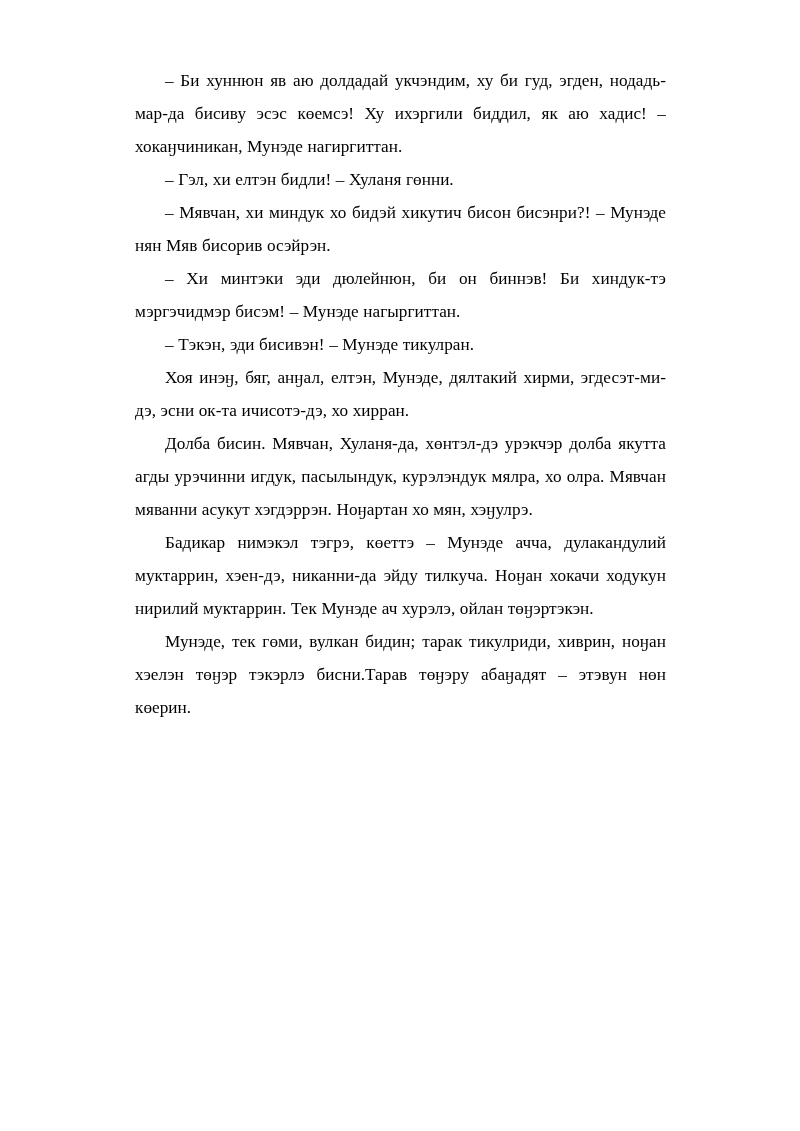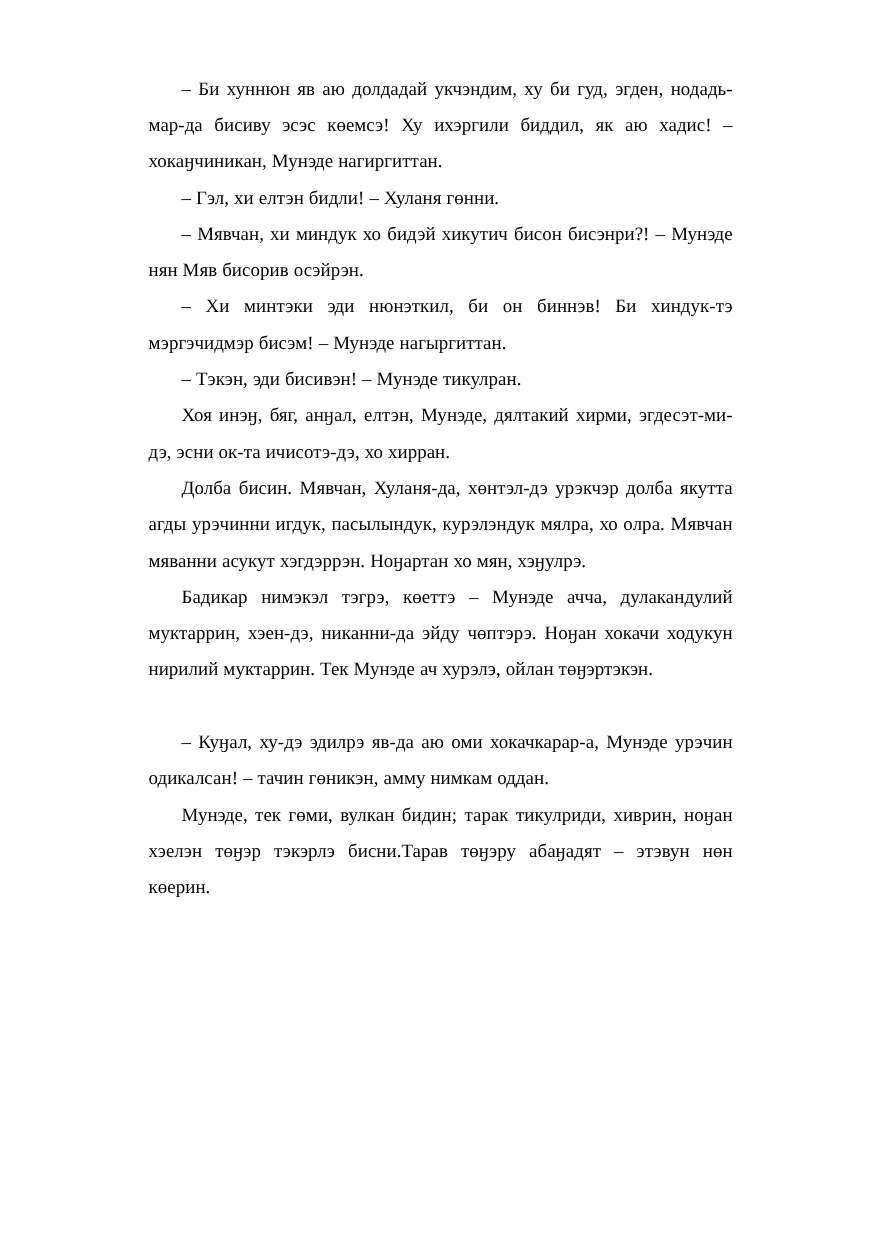--- a/index.html
+++ b/index.html
@@ -45,22 +45,21 @@
   }
 </style>
 </head>
 <body>
 
 <div class="page">
   <div class="text-block">
     <p class="para">– Би хуннюн яв аю долдадай укчэндим, ху би гуд, эгден, нодадь-мар-да бисиву эсэс көемсэ! Ху ихэргили биддил, як аю хадис! – хокаӈчиникан, Мунэде нагиргиттан.</p>
     <p class="para">– Гэл, хи елтэн бидли! – Хуланя гөнни.</p>
     <p class="para">– Мявчан, хи миндук хо бидэй хикутич бисон бисэнри?! – Мунэде нян Мяв бисорив осэйрэн.</p>
-    <p class="para">– Хи минтэки эди нюнэткил, би он биннэв! Би хиндук-тэ мэргэчидмэр бисэм! – Мунэде нагыргиттан.</p>
+    <p class="para">– Хи минтэки эди дюлейнюн, би он биннэв! Би хиндук-тэ мэргэчидмэр бисэм! – Мунэде нагыргиттан.</p>
     <p class="para">– Тэкэн, эди бисивэн! – Мунэде тикулран.</p>
     <p class="para">Хоя инэӈ, бяг, анӈал, елтэн, Мунэде, дялтакий хирми, эгдесэт-ми-дэ, эсни ок-та ичисотэ-дэ, хо хирран.</p>
     <p class="para">Долба бисин. Мявчан, Хуланя-да, хөнтэл-дэ урэкчэр долба якутта агды урэчинни игдук, пасылындук, курэлэндук мялра, хо олра. Мявчан мяванни асукут хэгдэррэн. Ноӈартан хо мян, хэӈулрэ.</p>
-    <p class="para">Бадикар нимэкэл тэгрэ, көеттэ – Мунэде ачча, дулакандулий муктаррин, хэен-дэ, никанни-да эйду чөптэрэ. Ноӈан хокачи ходукун нирилий муктаррин. Тек Мунэде ач хурэлэ, ойлан төӈэртэкэн.</p>
-    <p class="para gap-before">– Куӈал, ху-дэ эдилрэ яв-да аю оми хокачкарар-а, Мунэде урэчин одикалсан! – тачин гөникэн, амму нимкам оддан.</p>
+    <p class="para">Бадикар нимэкэл тэгрэ, көеттэ – Мунэде ачча, дулакандулий муктаррин, хэен-дэ, никанни-да эйду тилкуча. Ноӈан хокачи ходукун нирилий муктаррин. Тек Мунэде ач хурэлэ, ойлан төӈэртэкэн.</p>
     <p class="para">Мунэде, тек гөми, вулкан бидин; тарак тикулриди, хиврин, ноӈан хэелэн төӈэр тэкэрлэ бисни.Тарав төӈэру абаӈадят – этэвун нөн көерин.</p>
 
   </div>
 </div>
 
 </body></html>

